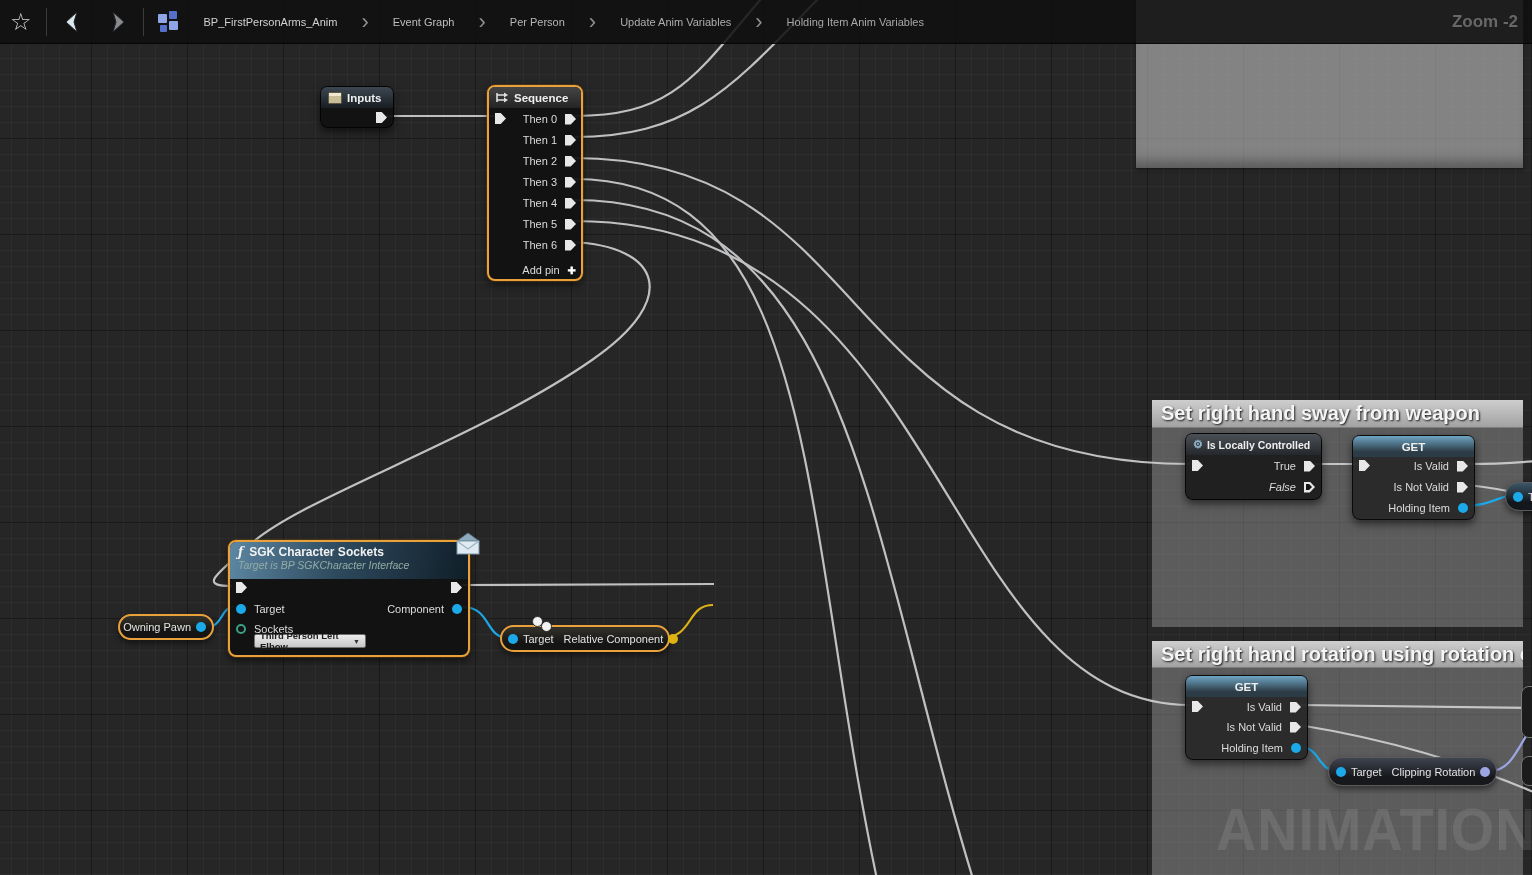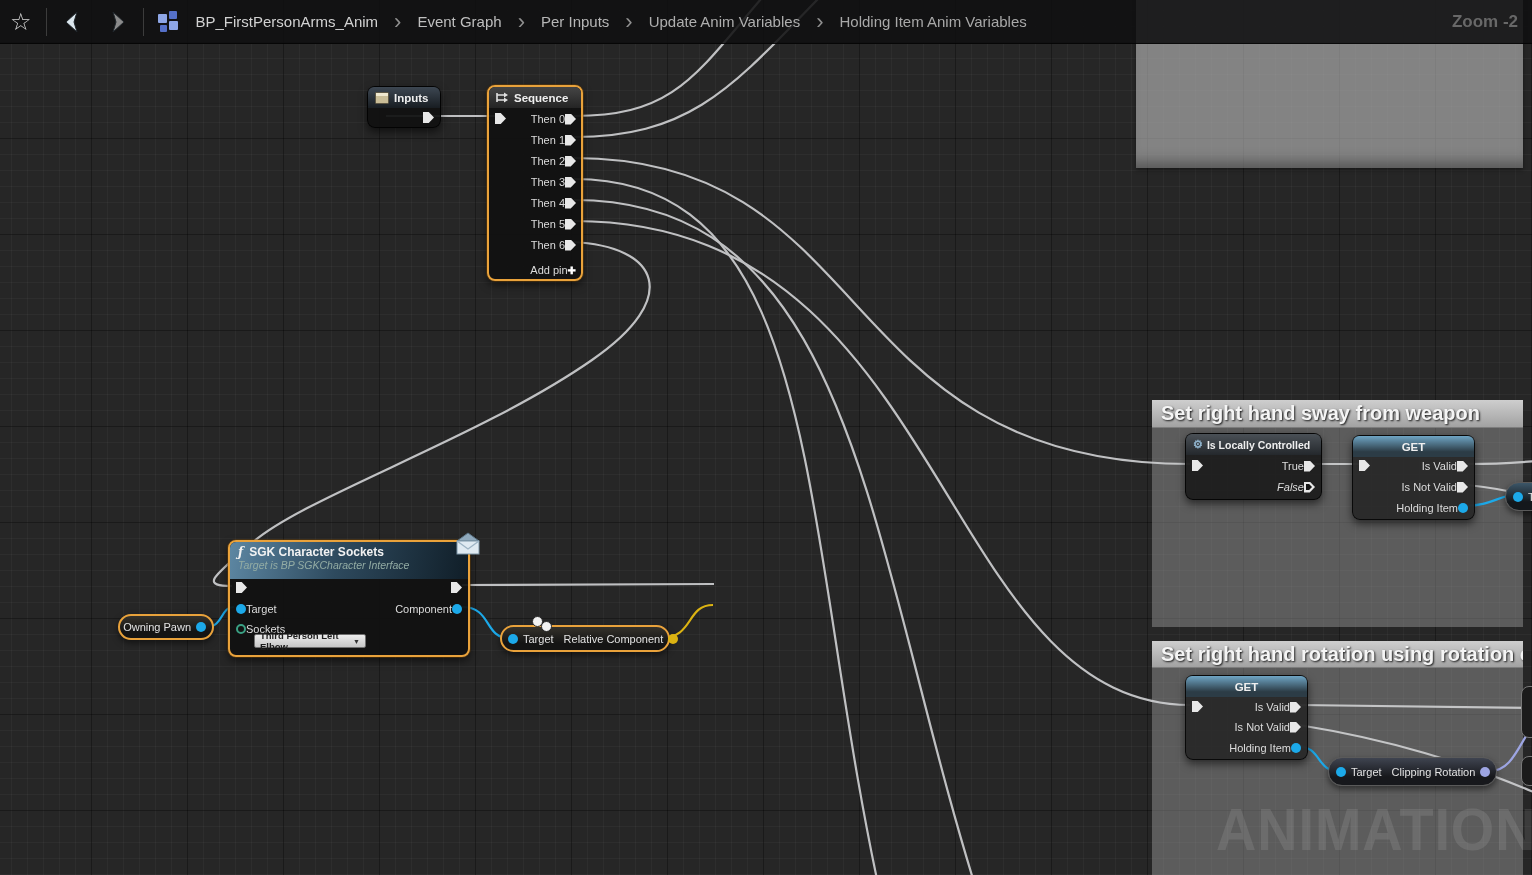--- a/index.html
+++ b/index.html
@@ -13,21 +13,21 @@
       linear-gradient(90deg, rgba(255,255,255,.032) 1px, transparent 1px);
     background-size:96px 96px,96px 96px,16px 16px,16px 16px;
     background-position:0 42px,91px 0,0 10px,11px 0;}
   
   .topbar{position:absolute;left:0;top:0;width:1532px;height:43px;z-index:60;
     background:rgba(15,15,16,.87);border-bottom:1px solid rgba(0,0,0,.65);
     display:flex;align-items:center;color:#c6c6c6;}
   .tb-star{font-size:24px;color:#d8d8d8;margin:0 8px 0 10px;line-height:1;}
   .tb-sep{width:1px;height:28px;background:#3c3c3c;margin:0 6px;}
   .tb-arrow{width:26px;height:24px;margin:0 8px;}
-  .crumb{font-size:15px;margin:0 10px;white-space:nowrap;}
+  .crumb{font-size:11px;margin:0 18px;white-space:nowrap;}
   .chev{font-size:22px;color:#8f8f8f;margin:0 6px;line-height:1;}
   .zoom-label{margin-left:auto;margin-right:14px;font-size:17px;font-weight:bold;color:#686868;}
   .bp-icon{position:relative;width:22px;height:22px;margin:0 6px 0 8px;}
   .bp-icon i{position:absolute;display:block;border-radius:1px;}
   
   .comment-body{position:absolute;background:rgba(168,168,168,.42);z-index:5;}
   .comment-head{position:absolute;background:linear-gradient(180deg,#cecece,#a2a2a2);
     border-bottom:1px solid #7d7d7d;color:#f5f5f5;font-size:20px;font-weight:bold;
     display:flex;align-items:center;padding:0 9px;box-sizing:border-box;
     text-shadow:1px 1px 2px rgba(0,0,0,.85);z-index:6;white-space:nowrap;overflow:hidden;}
@@ -43,21 +43,21 @@
     border:1px solid rgba(0,0,0,.8);border-radius:8px;color:#dcdcdc;
     box-shadow:0 4px 8px rgba(0,0,0,.55);font-size:11px;box-sizing:border-box;}
   .node.sel{border:2px solid #e9a23b;box-shadow:0 0 0 1px rgba(120,70,0,.4),0 4px 8px rgba(0,0,0,.55);}
   .nhead{height:21px;display:flex;align-items:center;gap:5px;padding:0 7px;
     border-radius:6px 6px 0 0;font-weight:bold;font-size:11.5px;color:#efefef;white-space:nowrap;overflow:hidden;}
   .capsule{position:absolute;z-index:20;border-radius:14px;box-sizing:border-box;
     background:linear-gradient(180deg,#35322b,#141414 70%);border:1px solid #000;
     color:#e2e2e2;font-size:11px;display:flex;align-items:center;
     box-shadow:0 3px 6px rgba(0,0,0,.5);white-space:nowrap;}
   .capsule.sel{border:2px solid #e9a23b;}
-  .prow{position:absolute;display:flex;align-items:center;gap:0;height:20px;white-space:nowrap;}
+  .prow{position:absolute;display:flex;align-items:center;gap:8px;height:20px;white-space:nowrap;}
   
   .pexec{position:relative;width:11px;height:11px;flex:0 0 auto;background:#e8e8e8;
     clip-path:polygon(0 0,52% 0,100% 50%,52% 100%,0 100%);}
   .pexec.hollow::after{content:"";position:absolute;left:2px;top:2.5px;width:6px;height:6px;
     background:#151515;clip-path:polygon(0 0,52% 0,100% 50%,52% 100%,0 100%);}
   .pc{width:10px;height:10px;border-radius:50%;flex:0 0 auto;box-sizing:border-box;}
   .pc.hollow{background:transparent !important;border:2px solid;}
   .dot{position:absolute;width:9px;height:9px;border-radius:50%;background:#f2f2f2;
     border:1px solid #2a2a2a;z-index:22;}
   .dropdown{position:absolute;background:linear-gradient(180deg,#ececec,#c7c7c7);
@@ -106,21 +106,21 @@
     <g stroke="#1ca9e9" stroke-width="2.2">
       <path d="M206 627 C224 627 220 607 234 607"></path>
       <path d="M462 607 C492 607 484 638 509 638"></path>
       <path d="M1464 506 C1488 506 1498 497 1512 495"></path>
       <path d="M1296 746 C1322 746 1316 771 1338 771"></path>
     </g>
     <path stroke="#dcb312" stroke-width="2.2" d="M661 638 C694 638 686 605 713 605"></path>
     <path stroke="#9da5e3" stroke-width="2.2" d="M1490 771 C1512 771 1518 746 1536 720"></path>
   </svg>
 
-  <div class="node" style="left:320px;top:86px;width:74px;height:42px;margin-left:47px;">
+  <div class="node" style="left:320px;top:86px;width:74px;height:42px;">
     <div class="nhead" style="background:linear-gradient(180deg,#3d4752,#181d22);">
       <span style="display:inline-block;width:12px;height:10px;background:linear-gradient(180deg,#efe8cf 30%,#c9bd97 31%);border:1px solid #5c5644;border-radius:1px;"></span>
       <span>Inputs</span>
     </div>
     <span class="pexec" style="position:absolute;right:6px;top:25px;"></span>
   </div>
 
   <div class="node sel" style="left:487px;top:85px;width:96px;height:196px;">
     <div class="nhead" style="background:linear-gradient(180deg,#454545,#242424);">
       <svg width="13" height="11" viewBox="0 0 13 11">
@@ -297,21 +297,21 @@
     <span class="bp-icon">
       <i style="left:0;top:3px;width:9px;height:9px;background:#8ea6e6;"></i>
       <i style="left:11px;top:0;width:8px;height:8px;background:#5570c8;"></i>
       <i style="left:2px;top:14px;width:7px;height:7px;background:#5570c8;"></i>
       <i style="left:11px;top:10px;width:9px;height:9px;background:#8ea6e6;"></i>
     </span>
     <span class="crumb" style="color:#d2d2d2;">BP_FirstPersonArms_Anim</span>
     <span class="chev">›</span>
     <span class="crumb" style="color:#bfbfbf;">Event Graph</span>
     <span class="chev">›</span>
-    <span class="crumb" style="color:#b6b6b6;">Per Inputs</span>
+    <span class="crumb" style="color:#b6b6b6;">Per Person</span>
     <span class="chev">›</span>
     <span class="crumb" style="color:#aeaeae;">Update Anim Variables</span>
     <span class="chev">›</span>
     <span class="crumb" style="color:#a8a8a8;">Holding Item Anim Variables</span>
     <span class="zoom-label">Zoom -2</span>
   </div>
 
 </div>
 
 </body></html>

